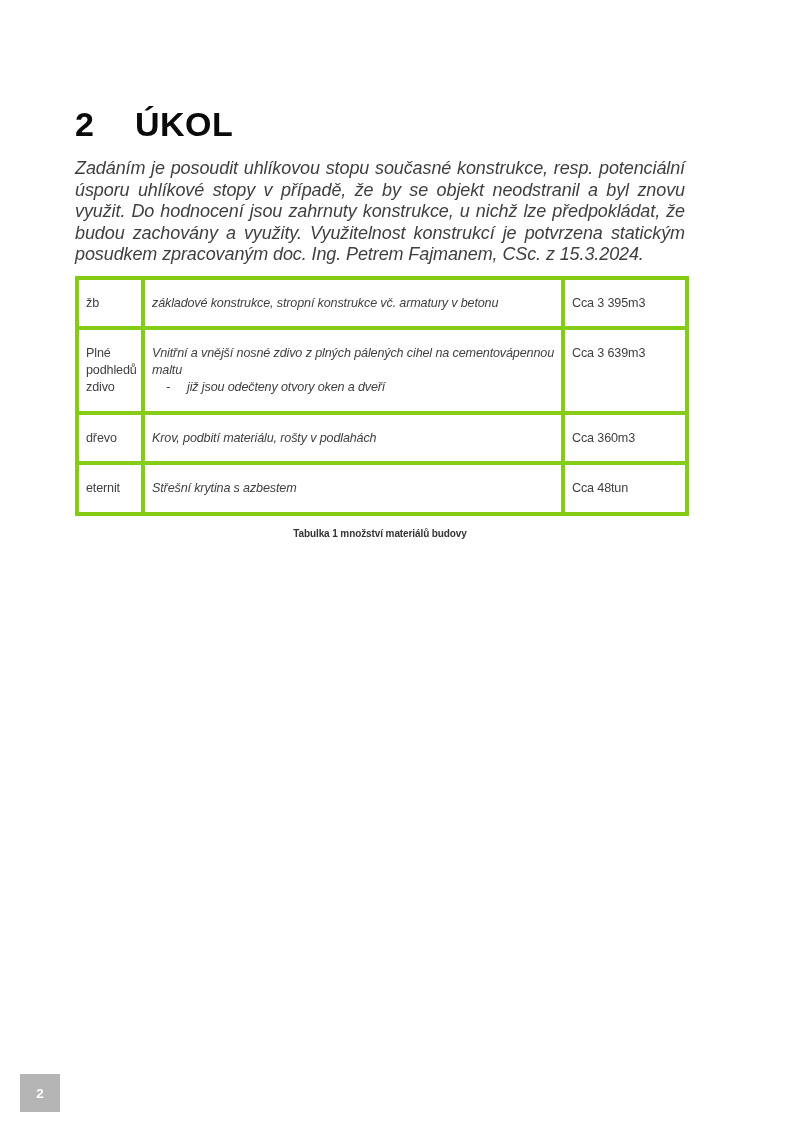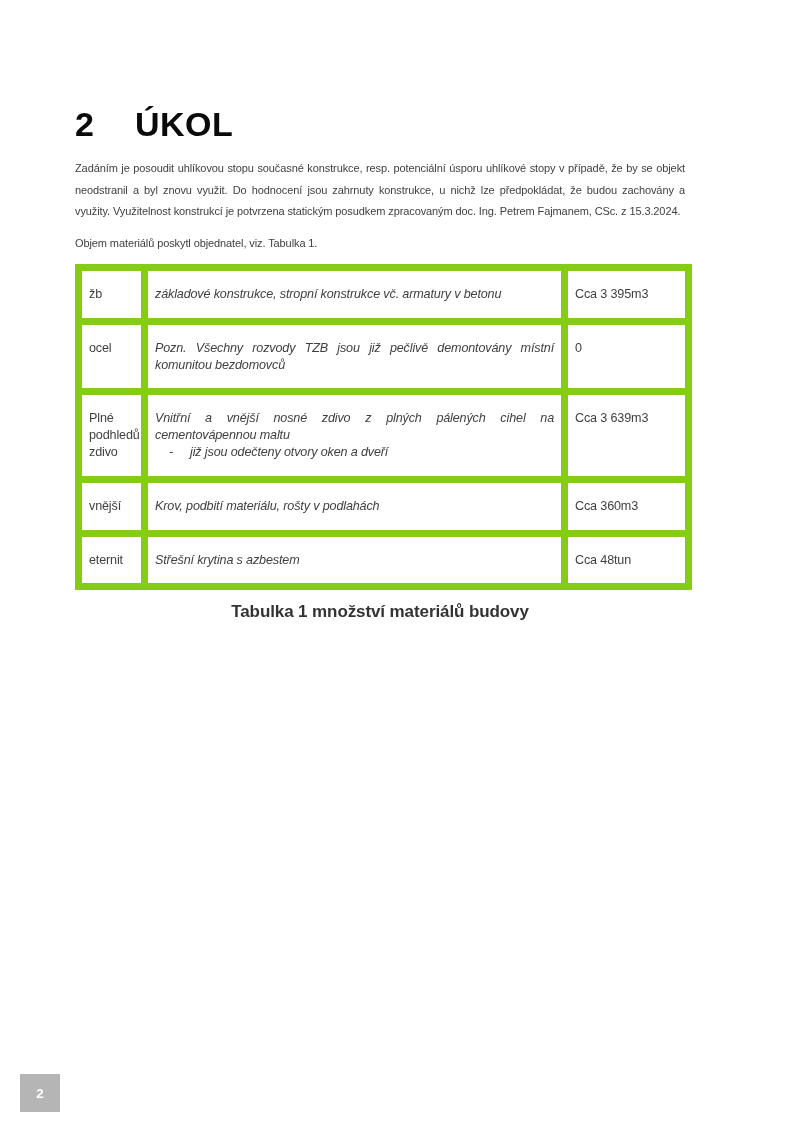--- a/index.html
+++ b/index.html
@@ -24,53 +24,54 @@
     font-size:34px;
     line-height:35px;
     font-weight:bold;
     color:#0a0a0a;
     letter-spacing:0.5px;
   }
   .heading .h-num { width:60px; flex:0 0 auto; }
 
   .para {
     margin:0 0 10px 0;
-    font-size:11px;
+    font-size:18px;
     line-height:21.5px;
     text-align:justify;
     letter-spacing:-0.1px;
     color:#3f3f3f;
+    font-style:italic;
   }
   .para.first { margin-top:16px; }
 
   table.materials {
     border-collapse:collapse;
     table-layout:fixed;
     width:610px;
     margin-top:4px;
   }
   table.materials td {
-    border:7px solid #84cc16;
+    border:4px solid #84cc16;
     vertical-align:top;
     padding:15px 7px;
     font-size:12.6px;
     line-height:16.8px;
     letter-spacing:-0.15px;
     color:#3f3f3f;
     overflow:hidden;
   }
   td.td-desc { text-align:justify;font-style:italic; }
   .bullet-line { display:flex; text-align:left; }
   .bullet-line .dash { margin-left:14px; flex:0 0 auto; }
   .bullet-line .bullet-text { margin-left:17px; }
 
   .caption {
     margin-top:12px;
     text-align:center;
-    font-size:17px;
+    font-size:10px;
     font-weight:600;
     letter-spacing:-0.1px;
     color:#333333;
   }
 
   .page-number {
     position:absolute;
     left:20px;
     top:1074px;
     width:40px;
@@ -89,52 +90,46 @@
 
 <div class="page">
   <div class="content">
 
     <h1 class="heading">
       <span class="h-num">2</span>
       <span class="h-title">ÚKOL</span>
     </h1>
 
     <p class="para first">Zadáním je posoudit uhlíkovou stopu současné konstrukce, resp. potenciální úsporu uhlíkové stopy v případě, že by se objekt neodstranil a byl znovu využit. Do hodnocení jsou zahrnuty konstrukce, u nichž lze předpokládat, že budou zachovány a využity. Využitelnost konstrukcí je potvrzena statickým posudkem zpracovaným doc. Ing. Petrem Fajmanem, CSc. z 15.3.2024.</p>
-    <p class="para">Objem materiálů poskytl objednatel, viz. Tabulka 1.</p>
 
     <table class="materials">
       <colgroup>
         <col style="width:66px">
         <col style="width:420px">
         <col style="width:124px">
       </colgroup>
       <tbody>
         <tr>
           <td>žb</td>
           <td class="td-desc">základové konstrukce, stropní konstrukce vč. armatury v betonu</td>
           <td>Cca 3 395m3</td>
         </tr>
         <tr>
-          <td>ocel</td>
-          <td class="td-desc">Pozn. Všechny rozvody TZB jsou již pečlivě demontovány místní komunitou bezdomovců</td>
-          <td>0</td>
-        </tr>
-        <tr>
           <td>Plné podhledů zdivo</td>
           <td class="td-desc">
             <div>Vnitřní a vnější nosné zdivo z plných pálených cihel na cementovápennou maltu</div>
             <div class="bullet-line">
               <span class="dash">-</span>
               <span class="bullet-text">již jsou odečteny otvory oken a dveří</span>
             </div>
           </td>
           <td>Cca 3 639m3</td>
         </tr>
         <tr>
-          <td>vnější</td>
+          <td>dřevo</td>
           <td class="td-desc">Krov, podbití materiálu, rošty v podlahách</td>
           <td>Cca 360m3</td>
         </tr>
         <tr>
           <td>eternit</td>
           <td class="td-desc">Střešní krytina s azbestem</td>
           <td>Cca 48tun</td>
         </tr>
       </tbody>
     </table>

